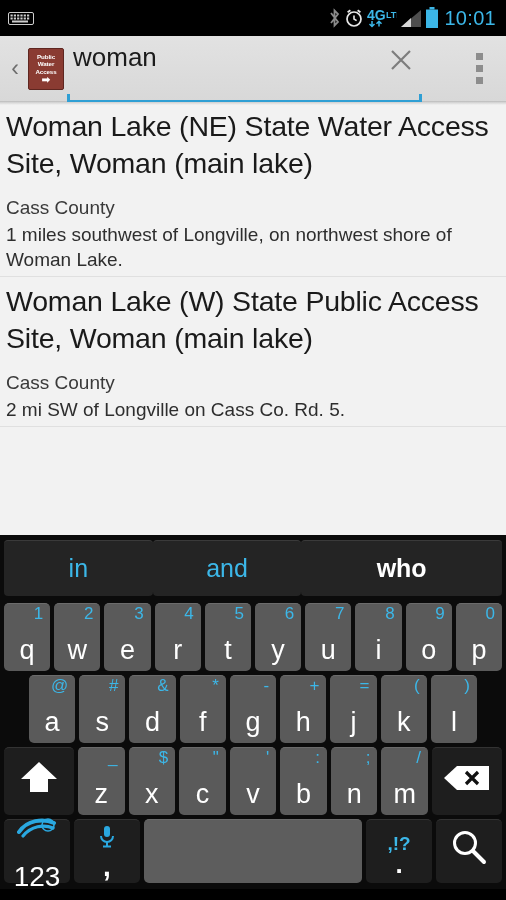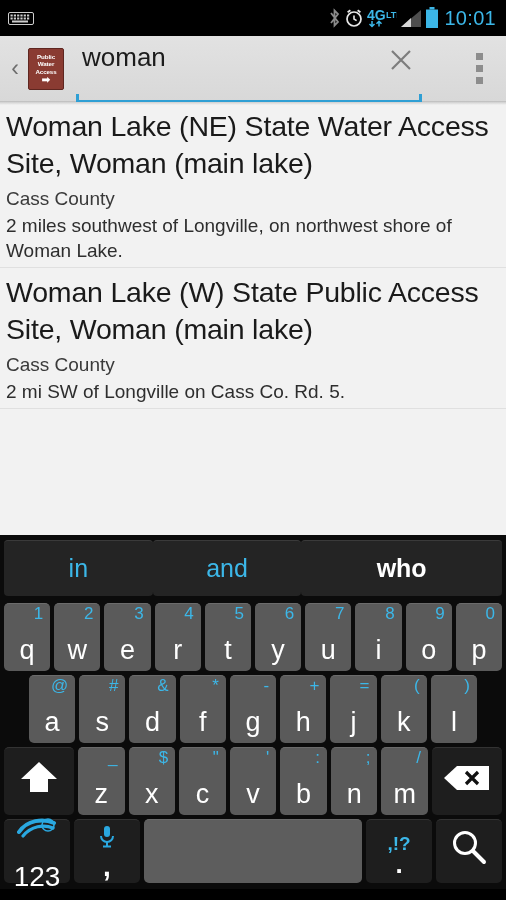--- a/index.html
+++ b/index.html
@@ -34,21 +34,21 @@
     color: #6d6d6d; font-size: 23px; font-weight: 300; padding-left: 4px;
   }
   .app-logo {
     width: 36px; height: 42px; background: #8a3b32; border: 1px solid #5e2620;
     border-radius: 2px; display: flex; flex-direction: column;
     align-items: center; justify-content: center; color: #fff;
     font-size: 6.2px; line-height: 7.6px; font-weight: bold; letter-spacing: -.1px;
     margin-left: 2px; overflow: hidden; text-align: center;
   }
   .app-logo .arw { font-size: 10px; line-height: 8px; margin-top: 1px; }
-  .search-wrap { flex: 1; position: relative; margin-left: 12px; margin-right: 6px; height: 84px; }
+  .search-wrap { flex: 1; position: relative; margin-left: 3px; margin-right: 6px; height: 84px; }
   .search-input {
     width: 100%; background: transparent; border: none; outline: none;
     font-family: "Liberation Sans", sans-serif;
     font-size: 26px; color: #1c1c1c; padding: 0 46px 0 6px;
     height: 52px; line-height: 52px; position: absolute; top: 4px; left: 0;
   }
   .search-underline {
     position: absolute; left: 0; right: 24px; bottom: 8px; height: 3px;
     background: #2f9fd4;
   }
@@ -68,21 +68,21 @@
   .overflow span { width: 7px; height: 7px; background: #8d8d8d; display: block; }
 
   
   .list { background: #f2f2f2; height: 433px; overflow: hidden; position: relative; }
   .list::before {
     content:""; position:absolute; top:0; left:0; right:0; height:3px;
     background: linear-gradient(#cfcfcf, #f2f2f2);
   }
   .list-item { padding: 6px 8px 4px 6px; border-bottom: 1px solid #e0e0e0; background: #f2f2f2; }
   .li-title { font-size: 28.5px; line-height: 37px; color: #1a1a1a; letter-spacing: -.2px; }
-  .li-sub { font-size: 19px; line-height: 27px; color: #3a3a3a; margin-top: 3px; }
+  .li-sub { font-size: 19px; line-height: 27px; color: #3a3a3a; margin-top: 12px; }
   .li-desc { font-size: 19px; line-height: 25px; color: #2e2e2e; margin-top: 1px; }
 
   
   .keyboard { background: #0b0b0b; padding: 3px 2px 4px 2px; }
   .sugg-row { display: flex; gap: 0; padding: 2px 2px 5px 2px; }
   .sugg {
     flex: 1; height: 56px; background: #242424; border-radius: 4px;
     display: flex; align-items: center; justify-content: center;
     color: #3cb7e8; font-size: 25px;
     border-top: 1px solid #3a3a3a;
@@ -202,21 +202,21 @@
       <span></span>
       <span></span>
       <span></span>
     </div>
   </div>
 
   <div class="list">
     <div class="list-item">
       <div class="li-title">Woman Lake (NE) State Water Access Site, Woman (main lake)</div>
       <div class="li-sub">Cass County</div>
-      <div class="li-desc">2 miles southwest of Longville, on northwest shore of Woman Lake.</div>
+      <div class="li-desc">1 miles southwest of Longville, on northwest shore of Woman Lake.</div>
     </div>
     <div class="list-item">
       <div class="li-title">Woman Lake (W) State Public Access Site, Woman (main lake)</div>
       <div class="li-sub">Cass County</div>
       <div class="li-desc">2 mi SW of Longville on Cass Co. Rd. 5.</div>
     </div>
   </div>
 
   <div class="keyboard">
 

